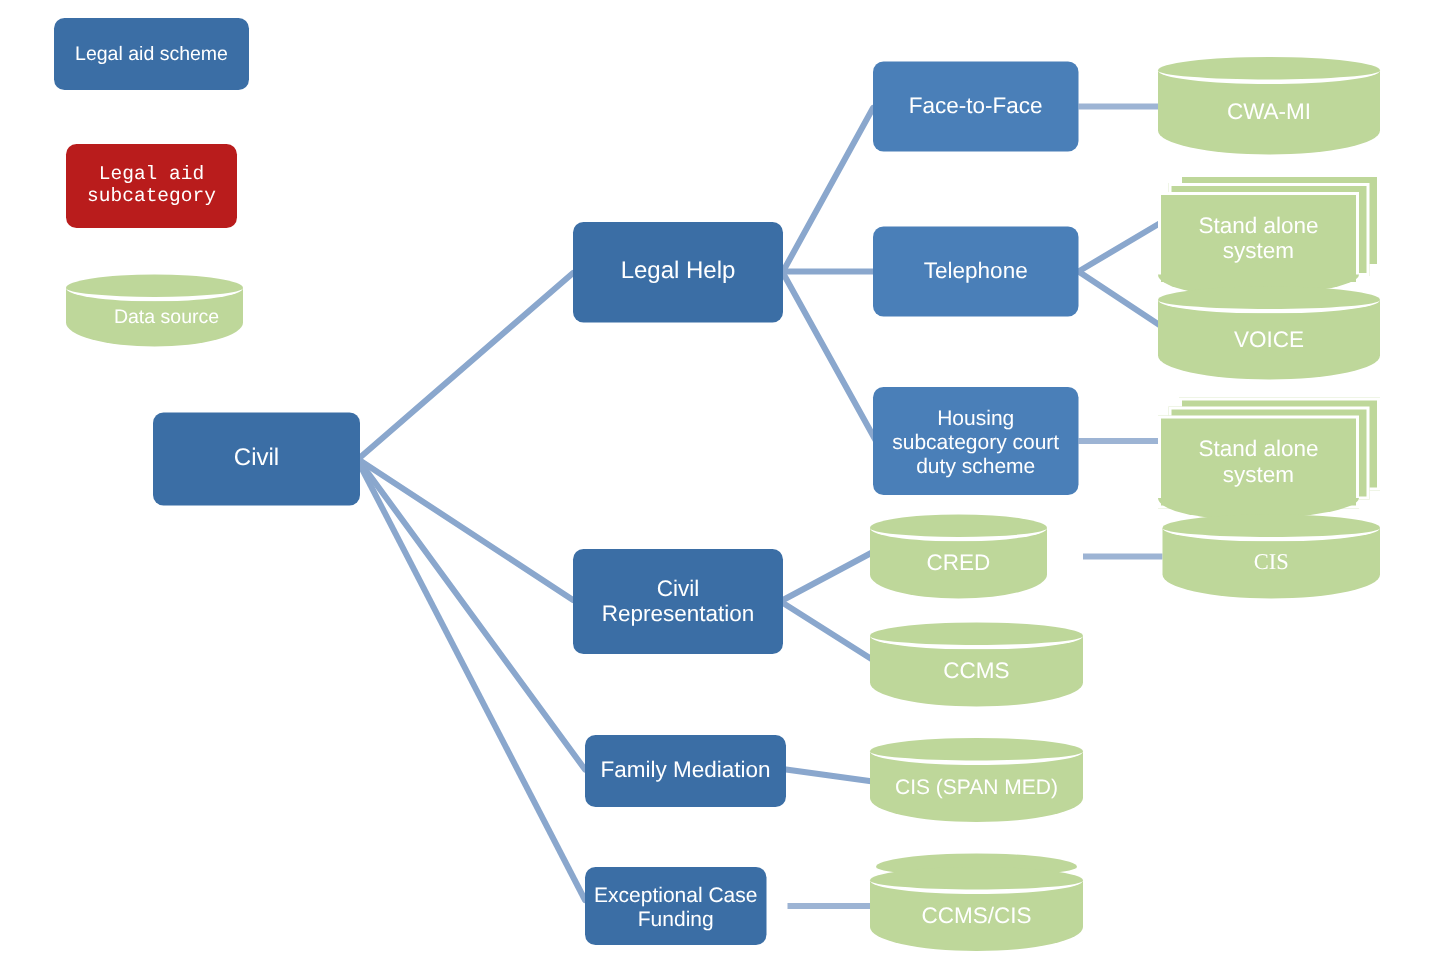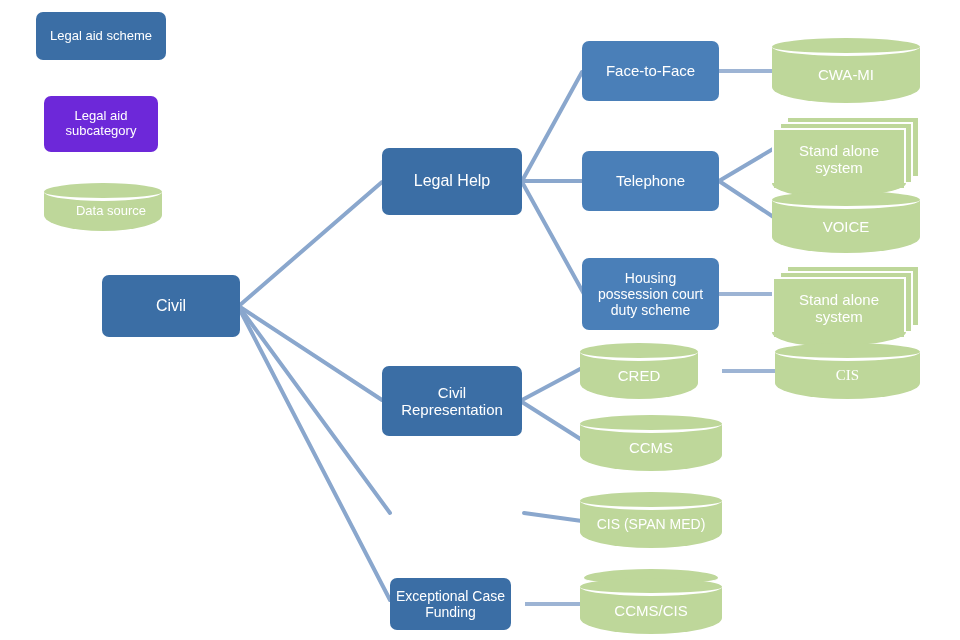--- a/index.html
+++ b/index.html
@@ -42,21 +42,22 @@
   .box {
     border-radius: 7px;
   }
   .box-dark {
     background: #3b6ea5;
   }
   .box-mid {
     background: #4a7fb8;
   }
   .box-light {
-    background: #6d28d9;
+    background: #b91c1c;
+    font-family: Liberation Mono, monospace;
   }
   .node-label {
     display: block;
     padding: 0 6px;
     white-space: pre-line;
   }
   
   .cyl {
     position: absolute;
     box-sizing: border-box;
@@ -222,37 +223,40 @@
 
   <div class="node box box-dark" style="left:382px; top:148px; width:140px; height:67px; font-size:16px;">
     <span class="node-label">Legal Help</span>
   </div>
 
   <div class="node box box-dark" style="left:382px; top:366px; width:140px; height:70px; font-size:15px;">
     <span class="node-label">Civil
 Representation</span>
   </div>
 
+  <div class="node box box-dark" style="left:390px; top:490px; width:134px; height:48px; font-size:15px;">
+    <span class="node-label">Family Mediation</span>
+  </div>
 
   <div class="node box box-dark" style="left:390px; top:578px; width:121px; height:52px; font-size:14px;">
     <span class="node-label">Exceptional Case
 Funding</span>
   </div>
 
   <div class="node box box-mid" style="left:582px; top:41px; width:137px; height:60px; font-size:15px;">
     <span class="node-label">Face-to-Face</span>
   </div>
 
   <div class="node box box-mid" style="left:582px; top:151px; width:137px; height:60px; font-size:15px;">
     <span class="node-label">Telephone</span>
   </div>
 
   <div class="node box box-mid" style="left:582px; top:258px; width:137px; height:72px; font-size:14px;">
     <span class="node-label">Housing
-possession court
+subcategory court
 duty scheme</span>
   </div>
 
   <div class="cyl" style="left:772px; top:38px; width:148px; height:65px;">
     <div class="cyl-body"></div>
     <div class="cyl-top"></div>
     <div class="cyl-text" style="font-size:15px;">CWA-MI</div>
   </div>
 
   <div class="docs" style="left:772px; top:116px; width:148px; height:80px;">

